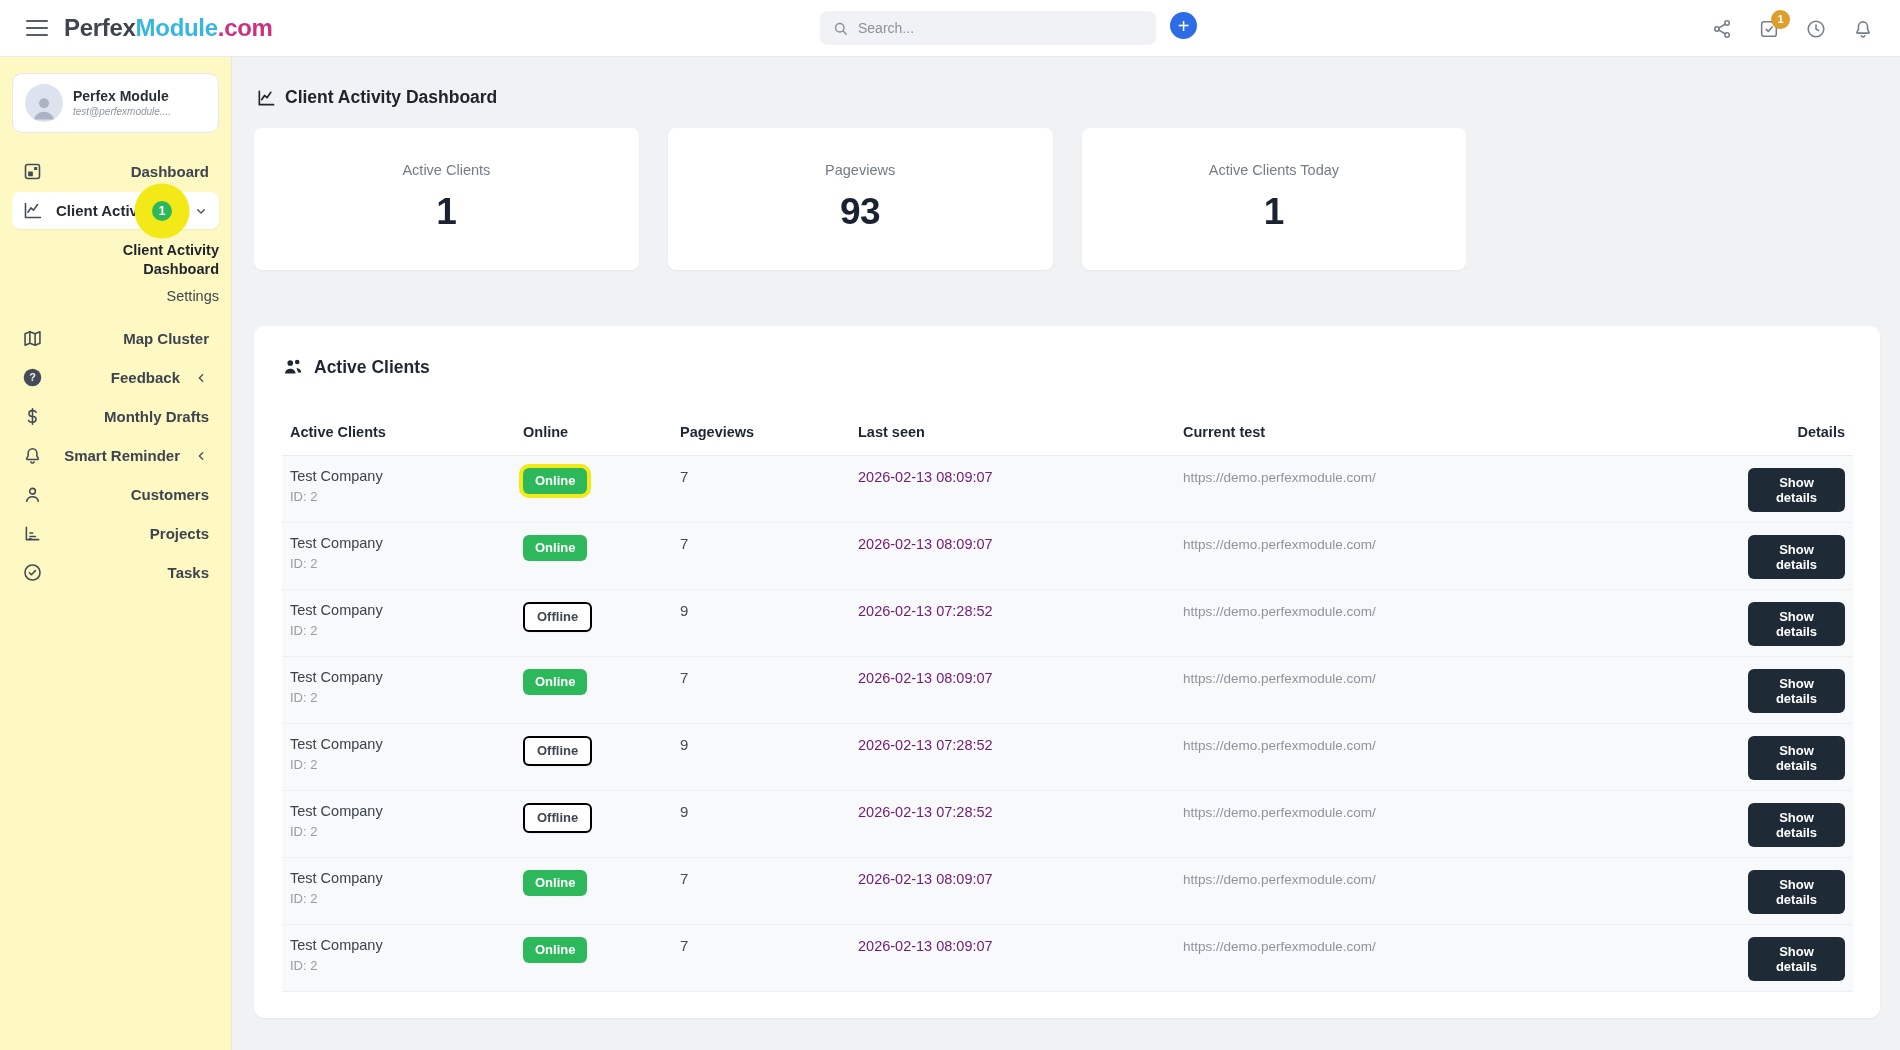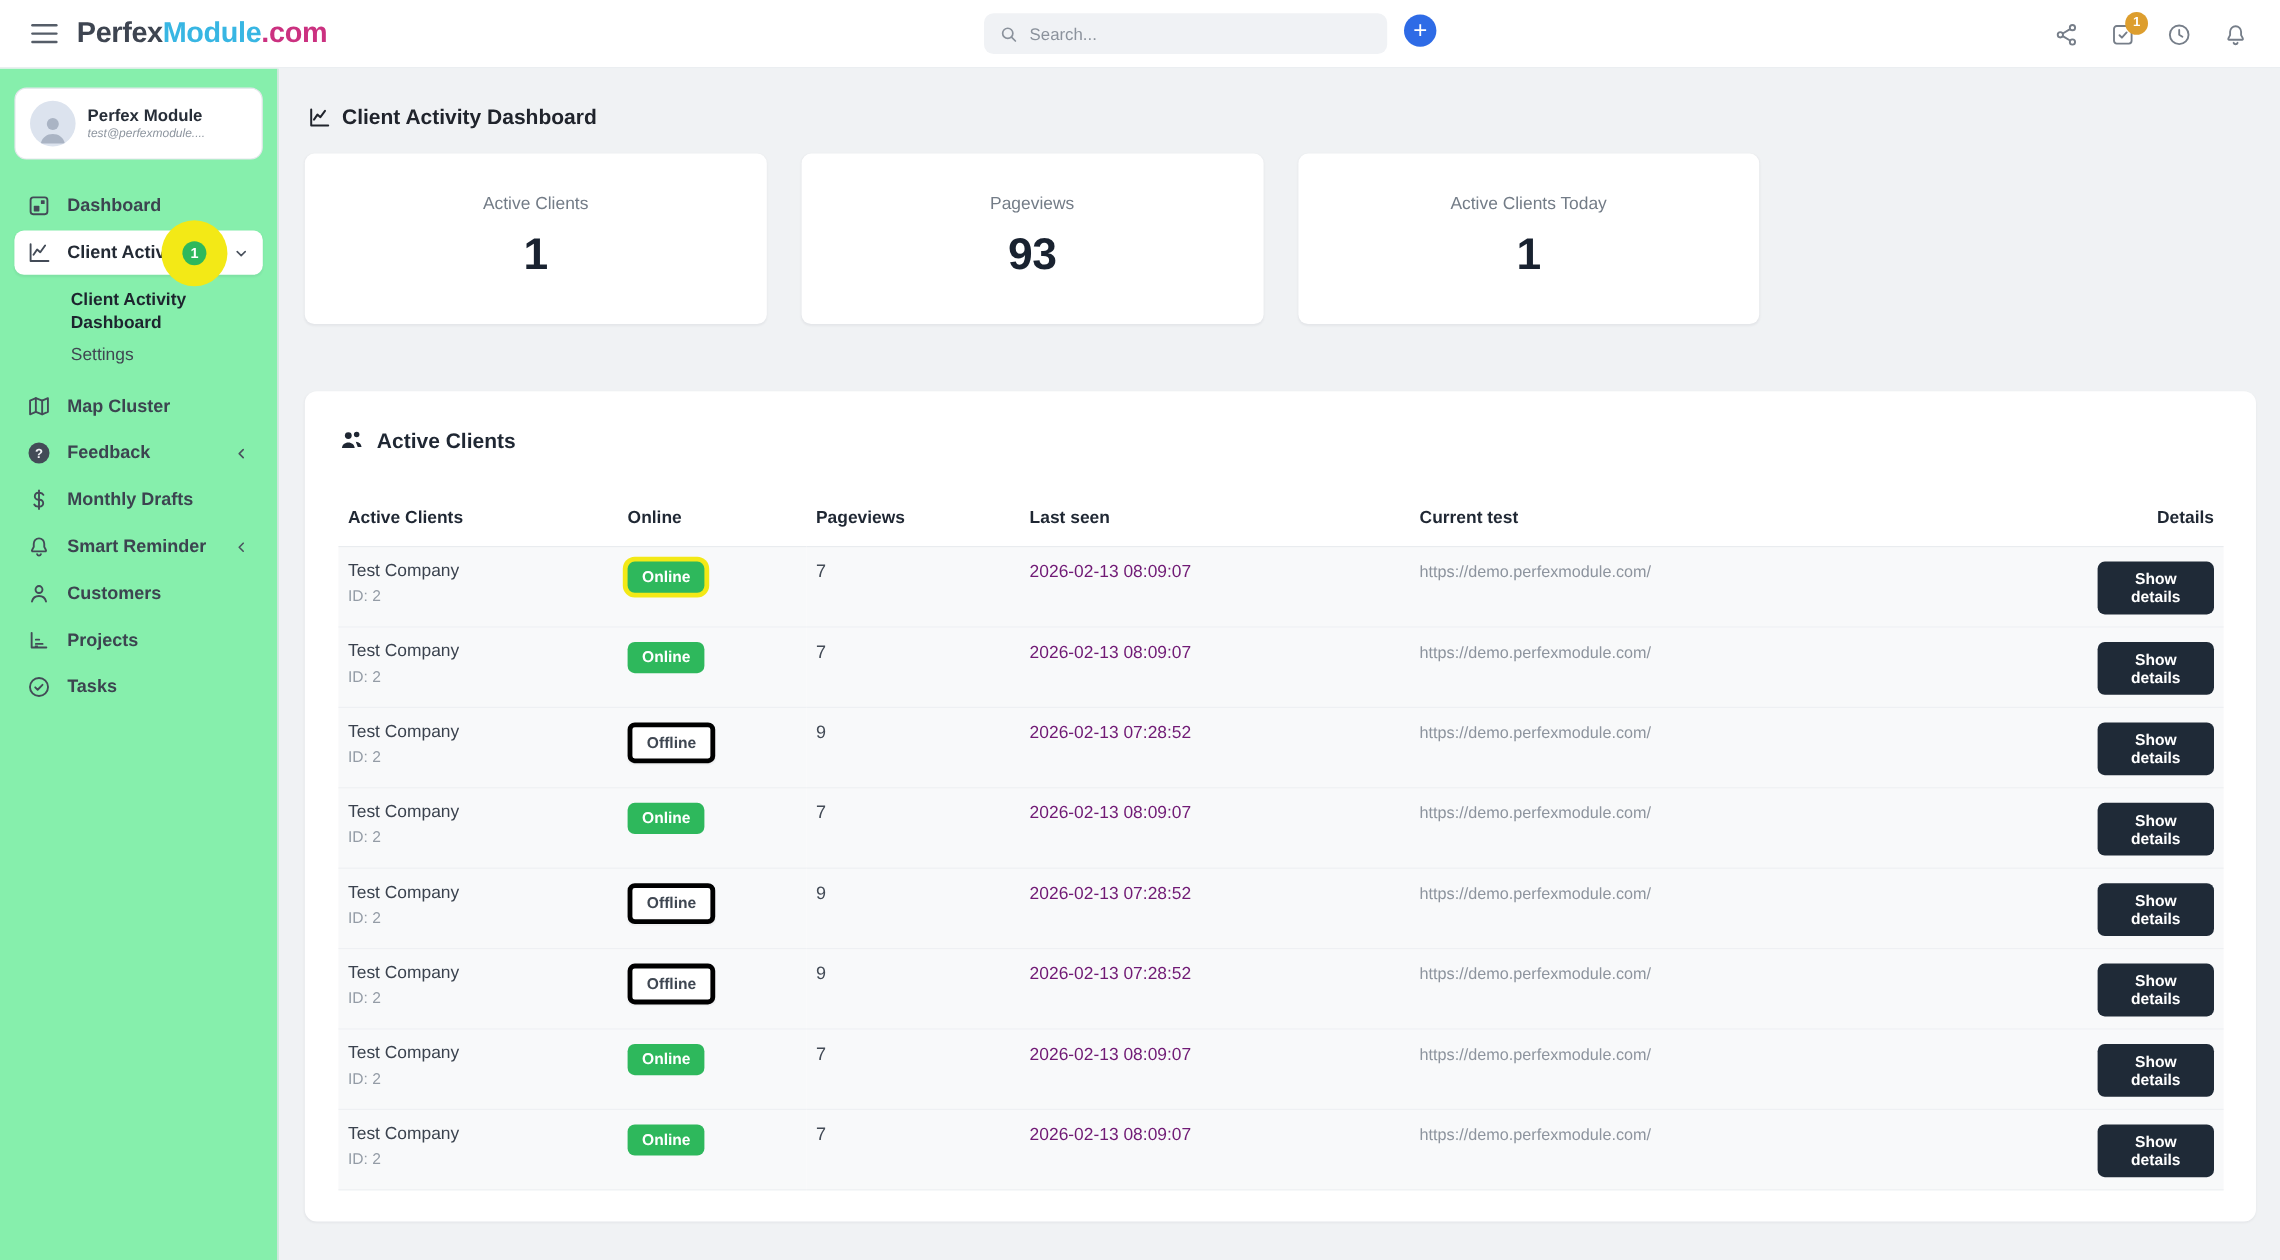--- a/index.html
+++ b/index.html
@@ -24,30 +24,30 @@
   .searchbox input{border:none;outline:none;background:transparent;font-family:inherit;font-size:14px;color:#3d4551;margin-left:9px;width:100%;}
   .searchbox input::placeholder{color:#8b929c;}
   .plus-btn{position:absolute;left:1170px;top:12px;width:27px;height:27px;border-radius:50%;background:var(--accent-blue);color:#fff;display:flex;align-items:center;justify-content:center;font-size:20px;font-weight:400;line-height:1;cursor:pointer;border:none;}
   .top-icons{position:absolute;right:26px;top:0;height:57px;display:flex;align-items:center;gap:25px;}
   .top-icon{position:relative;width:22px;height:22px;color:#767e89;cursor:pointer;}
   .top-icon svg{width:22px;height:22px;stroke:currentColor;fill:none;stroke-width:1.7;stroke-linecap:round;stroke-linejoin:round;}
   .count-pill{position:absolute;top:-8px;right:-10px;min-width:19px;height:19px;border-radius:50%;background:var(--orange);color:#fff;font-size:11px;font-weight:700;display:flex;align-items:center;justify-content:center;}
 
   
   .layout{display:flex;height:993px;}
-  .sidebar{width:232px;flex:none;background:#86efac;border-right:1px solid #e1e4e9;padding:16px 12px;overflow:hidden;}
+  .sidebar{width:232px;flex:none;background:#fef9c3;border-right:1px solid #e1e4e9;padding:16px 12px;overflow:hidden;}
   .main{flex:1;overflow:hidden;}
 
   
   .user-card{background:#fff;border:1px solid #e4e7ec;border-radius:10px;padding:10px 12px;display:flex;align-items:center;gap:10px;cursor:pointer;}
   .avatar{width:38px;height:38px;border-radius:50%;background:#dce3ee;flex:none;display:flex;align-items:flex-end;justify-content:center;overflow:hidden;}
   .avatar svg{width:30px;height:30px;fill:#aab4c4;}
   .user-name{font-size:14px;font-weight:700;color:#272e38;line-height:1.25;}
   .user-email{font-size:10px;color:#8d959f;line-height:1.3;white-space:nowrap;overflow:hidden;max-width:138px;font-style:italic;}
-  .menu{margin-top:20px;}
+  .menu{margin-top:20px;text-align:right;}
   .menu-item{display:flex;align-items:center;gap:13px;padding:8px 10px;border-radius:8px;font-size:15px;font-weight:600;color:#3c4450;cursor:pointer;position:relative;margin-bottom:2px;}
   .menu-item.active{background:#fff;box-shadow:0 1px 2px rgba(16,24,40,.06);color:#232a34;}
   .mi-icon{width:21px;height:21px;flex:none;color:#434b57;}
   .mi-icon svg{width:21px;height:21px;stroke:currentColor;fill:none;stroke-width:1.8;stroke-linecap:round;stroke-linejoin:round;}
   .mi-icon svg .fill{fill:currentColor;stroke:none;}
   .mi-icon svg.solid{fill:currentColor;stroke:none;}
   .mi-label{flex:1;white-space:nowrap;overflow:hidden;}
   .badge-wrap{position:relative;width:20px;height:20px;flex:none;margin-right:8px;}
   .yellow-dot{position:absolute;left:50%;top:50%;width:55px;height:55px;border-radius:50%;background:var(--yellow);transform:translate(-50%,-50%);}
   .green-badge{position:absolute;left:0;top:0;width:20px;height:20px;border-radius:50%;background:var(--green);color:#fff;font-size:12px;font-weight:700;display:flex;align-items:center;justify-content:center;}
@@ -72,21 +72,21 @@
   col.c-name{width:233px;} col.c-online{width:157px;} col.c-pv{width:178px;}
   col.c-seen{width:325px;} col.c-page{width:565px;} col.c-det{width:113px;}
   thead th{text-align:left;font-size:14.5px;font-weight:700;color:#1f2733;padding:0 8px 15px;border-bottom:1px solid #e9ecef;}
   thead th:last-child{text-align:right;}
   tbody tr{background:#f8f9fa;border-bottom:1px solid #eef0f3;height:61px;}
   tbody td{padding:12px 8px 10px;vertical-align:top;}
   .c-company{font-size:14.5px;color:#3a424e;}
   .c-id{font-size:13px;color:#949ca6;margin-top:5px;}
   .badge{display:inline-block;font-size:13px;font-weight:600;padding:4px 12px;border-radius:6px;line-height:1.35;}
   .badge.online{background:var(--green);color:#fff;}
-  .badge.offline{background:#fff;border:4px solid #000000;color:#3f4752;box-shadow:0 1px 1px rgba(0,0,0,.04);}
+  .badge.offline{background:#fff;border:2px solid #000000;color:#3f4752;box-shadow:0 1px 1px rgba(0,0,0,.04);}
   .badge.ring{box-shadow:0 0 0 4px var(--yellow);}
   .c-pv-val{font-size:15px;color:#434b56;}
   .c-seen-val{font-size:14.5px;color:#701a75;text-align:right;}
   .c-url{font-size:13.5px;color:#8d949e;}
   .c-det-cell{text-align:right;}
   .details-btn{background:var(--dark-button);color:#fff;border:none;border-radius:6px;font-family:inherit;font-size:13px;font-weight:600;padding:7px 13px;cursor:pointer;}
 </style>
 </head>
 <body>
 

